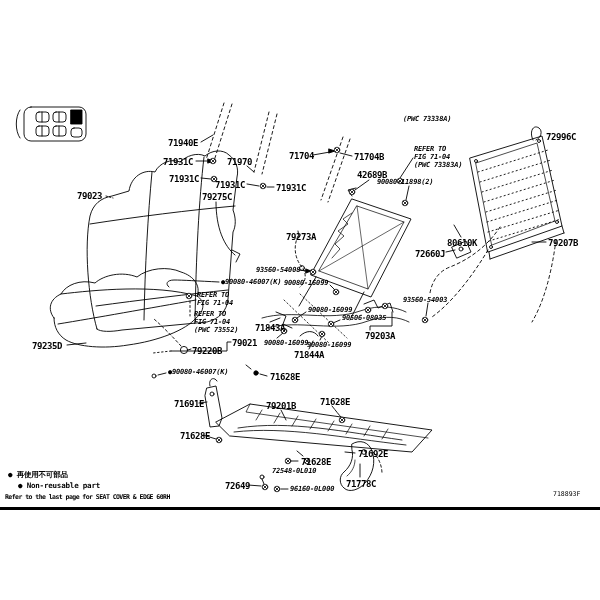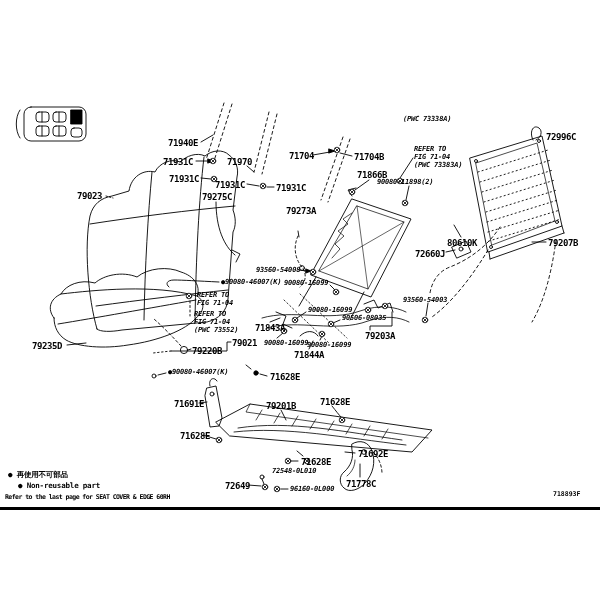--- a/index.html
+++ b/index.html
@@ -4,21 +4,21 @@
 <style>
   html,body{margin:0;padding:0;background:#fff;}
   .stage{position:relative;width:600px;height:600px;background:#fff;overflow:hidden;
          font-family:"DejaVu Sans Mono","Liberation Mono",monospace;color:#000;}
   .stage svg{position:absolute;left:0;top:0;}
   .lbl{position:absolute;font-size:9px;font-weight:700;letter-spacing:-0.4px;
        line-height:1.15;white-space:pre-line;color:#000;}
   .lbl.sm{font-size:7px;letter-spacing:-0.2px;font-style:italic;}
   .foot{position:absolute;font-size:7.5px;font-weight:700;letter-spacing:-0.2px;color:#000;text-align:center;}
   .foot.note{font-size:6.5px;letter-spacing:-0.55px;font-weight:700;}
-  .doccode{position:absolute;font-size:6.5px;font-weight:700;color:#000;}
+  .doccode{position:absolute;font-size:6.5px;font-weight:400;color:#000;}
   .bottom-rule{position:absolute;left:0;top:507px;width:600px;height:3px;background:#000;}
 </style>
 </head>
 <body>
 
 <div class="stage">
 
 <svg width="600" height="600" viewBox="0 0 600 600">
   <defs>
     <g id="scr">
@@ -234,23 +234,23 @@
 <div class="lbl" style="left:276px;top:183px">71931C</div>
 <div class="lbl" style="left:77px;top:191px">79023</div>
 <div class="lbl" style="left:202px;top:192px">79275C</div>
 <div class="lbl sm" style="left:403px;top:115px">(PWC 73338A)</div>
 <div class="lbl" style="left:546px;top:132px">72996C</div>
 <div class="lbl" style="left:289px;top:151px">71704</div>
 <div class="lbl" style="left:354px;top:152px">71704B</div>
 <div class="lbl sm" style="left:414px;top:145px">REFER TO
 FIG 71-04
 (PWC 73383A)</div>
-<div class="lbl" style="left:357px;top:170px">71866B</div>
+<div class="lbl" style="left:357px;top:170px">42689B</div>
 <div class="lbl sm" style="left:377px;top:178px">90080-11898(2)</div>
-<div class="lbl" style="left:286px;top:206px">79273A</div>
+<div class="lbl" style="left:286px;top:232px">79273A</div>
 <div class="lbl" style="left:447px;top:238px">80610K</div>
 <div class="lbl" style="left:415px;top:249px">72660J</div>
 <div class="lbl" style="left:548px;top:238px">79207B</div>
 <div class="lbl sm" style="left:256px;top:266px">93560-54008</div>
 <div class="lbl sm" style="left:221px;top:278px">●90080-46007(K)</div>
 <div class="lbl sm" style="left:284px;top:279px">90080-16099</div>
 <div class="lbl sm" style="left:197px;top:291px">REFER TO
 FIG 71-04</div>
 <div class="lbl sm" style="left:194px;top:310px">REFER TO
 FIG 71-04

